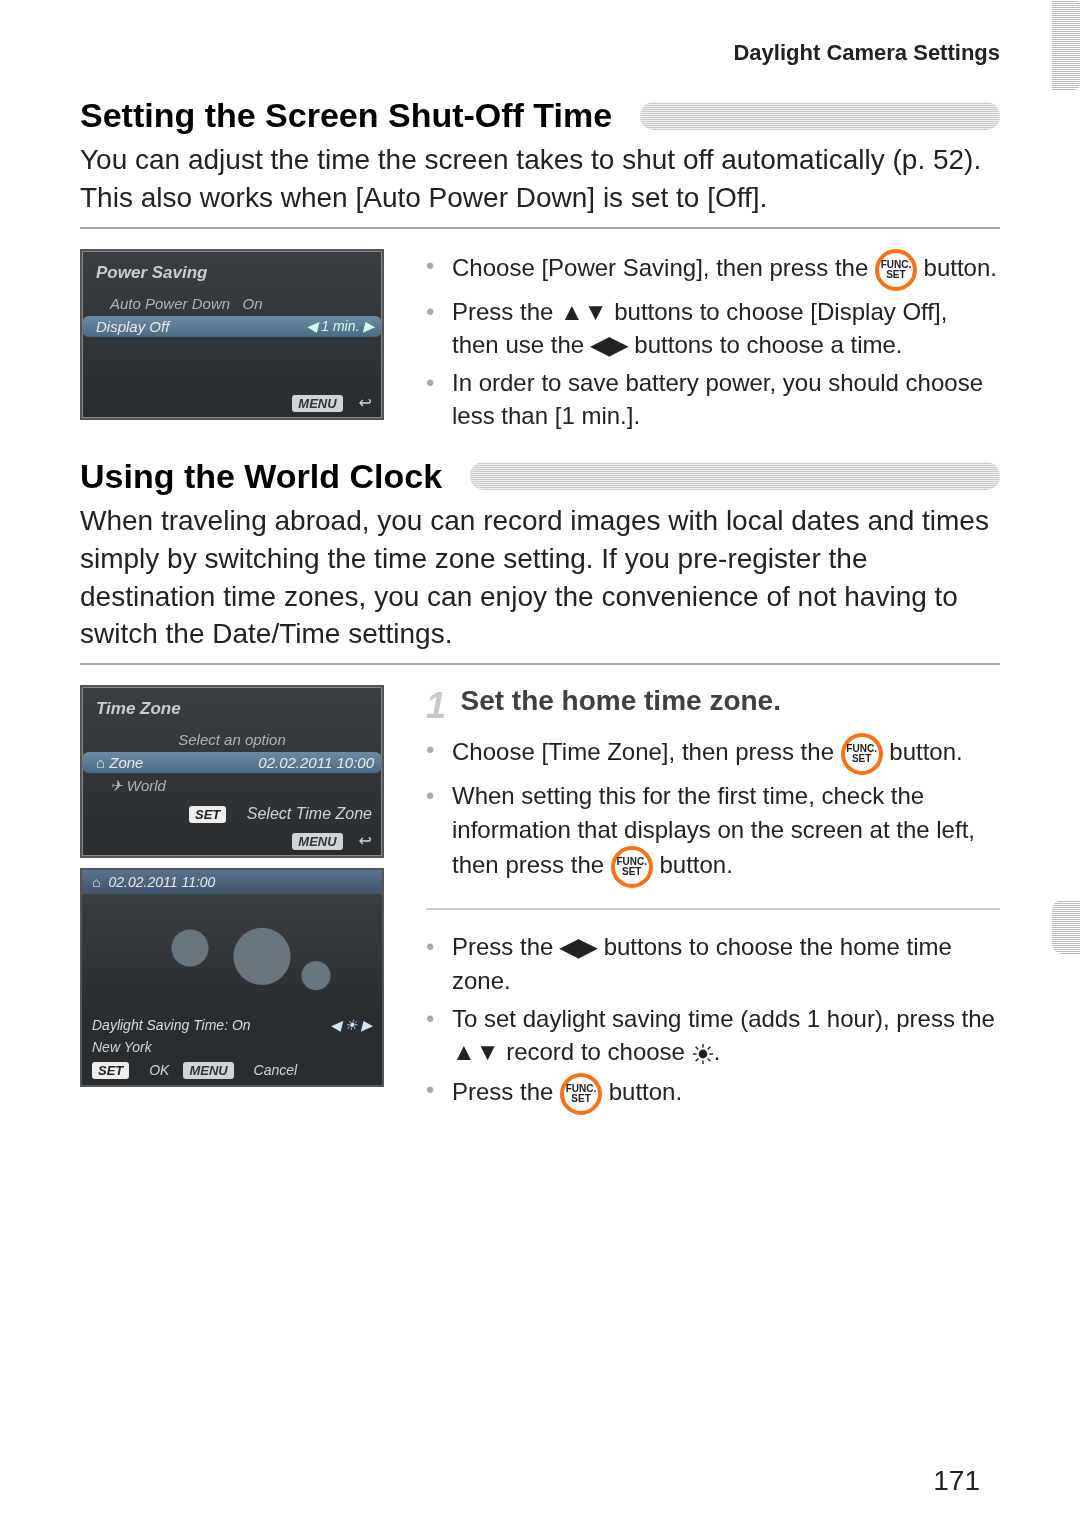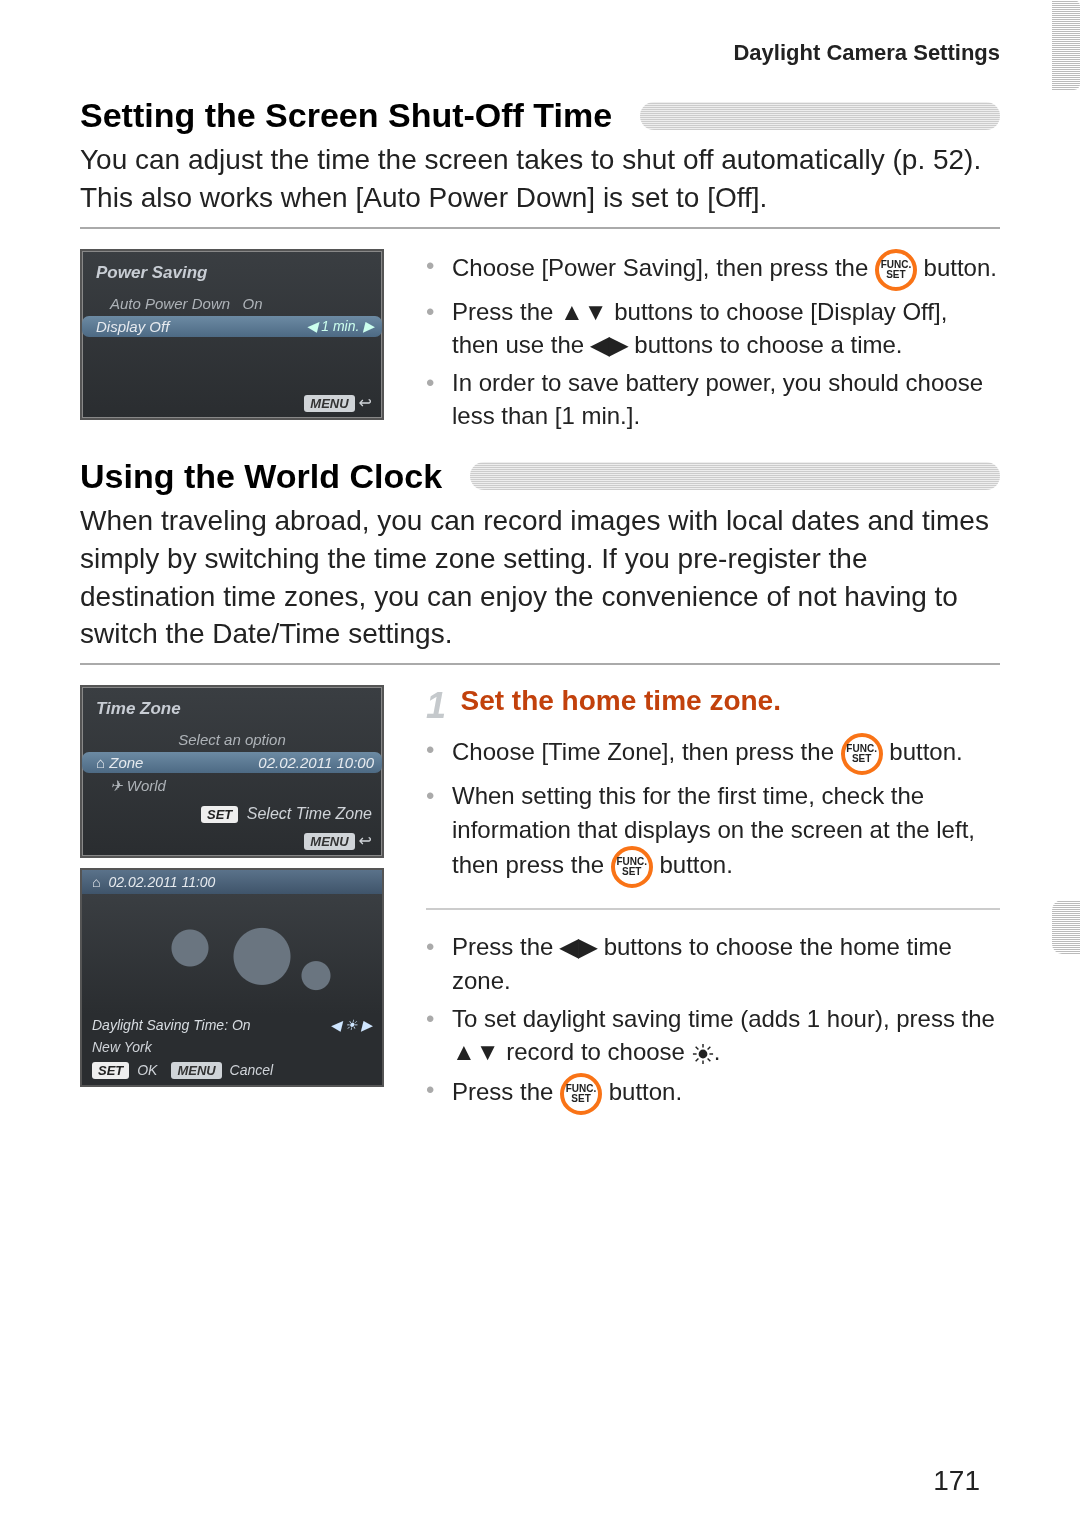--- a/index.html
+++ b/index.html
@@ -126,21 +126,21 @@
   .lcd .footer-tight { padding-top: 6px; }
   .badge {
     display: inline-block;
     background: #d0d4d8;
     color: #333;
     font-weight: bold;
     font-style: italic;
     font-size: 13px;
     padding: 1px 6px;
     border-radius: 3px;
-    margin-right: 4px;
+    margin-right: 16px;
   }
   .badge-dark {
     background: #eee;
     color: #222;
   }
   ul.bullets {
     list-style: none;
     padding: 0;
     margin: 0;
   }
@@ -173,21 +173,21 @@
     vertical-align: middle;
     font-weight: bold;
   }
   .arrows {
     font-family: "Arial", sans-serif;
     font-weight: bold;
   }
   .step-head {
     font-size: 28px;
     font-weight: bold;
-    color: #c2410c;
+    color: #404040;
     margin: 0 0 8px 0;
   }
   .step-num {
     display: inline-block;
     width: 30px;
     color: #c5c9cc;
     font-weight: 900;
     font-size: 36px;
     font-style: italic;
     vertical-align: top;

